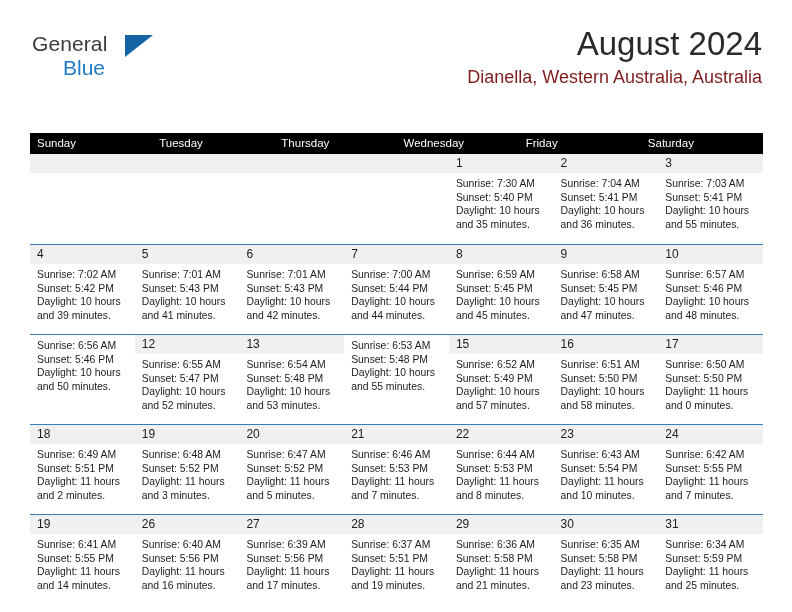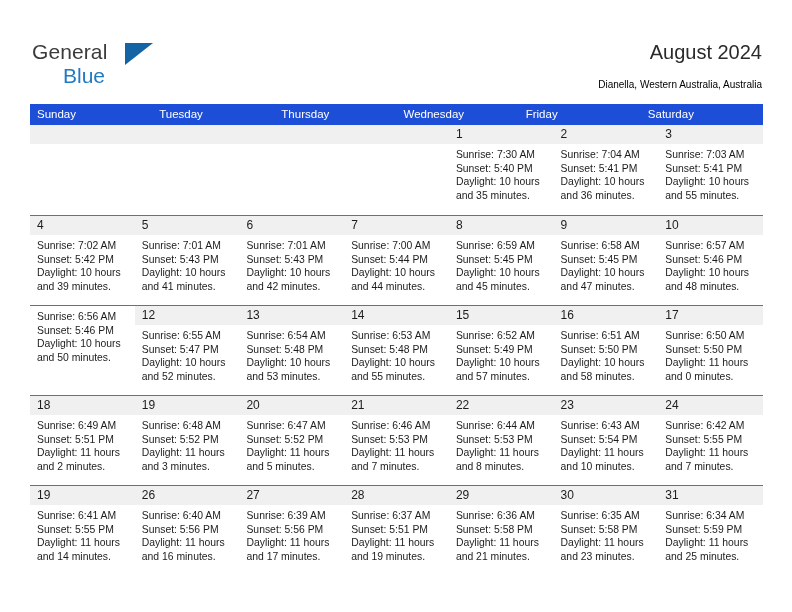--- a/index.html
+++ b/index.html
@@ -18,21 +18,21 @@
     position: relative;
     width: 792px;
     height: 612px;
     box-sizing: border-box;
   }
 
   
   .header {
     position: absolute;
     left: 30px;
-    top: 34px;
+    top: 26px;
     width: 732px;
     height: 72px;
   }
   .brand {
     position: absolute;
     left: 2px;
     top: 6px;
     width: 140px;
     height: 58px;
   }
@@ -63,46 +63,47 @@
     font-family: "Liberation Sans", sans-serif;
     text-align: center;
   }
   .title-block {
     position: absolute;
     right: 0;
     top: 0;
     text-align: right;
   }
   .cal-title {
-    font-size: 20px;
+    font-size: 33px;
     line-height: 36px;
     color: #2a2a2a;
     font-weight: normal;
     white-space: nowrap;
   }
   .cal-subtitle {
-    font-size: 10px;
+    font-size: 18px;
     line-height: 22px;
-    color: #000000;
+    color: #7f1d1d;
     margin-top: 4px;
     white-space: nowrap;
   }
 
   
   .calendar {
     position: absolute;
     left: 30px;
     top: 104px;
     width: 733px;
   }
   .weekday-row {
     display: flex;
     width: 100%;
-    background: #1d4ed8;
+    background: #000000;
     height: 21px;
+    margin-top: 29px;
   }
   .weekday-cell {
     flex: 1 1 0;
     color: #ffffff;
     font-size: 11.5px;
     line-height: 21px;
     padding-left: 7px;
     box-sizing: border-box;
     white-space: nowrap;
   }
@@ -357,23 +358,20 @@
               <span class="day-number">13</span>
             </div>
             <div class="day-body">
               <div class="day-line">Sunrise: 6:54 AM</div>
               <div class="day-line">Sunset: 5:48 PM</div>
               <div class="day-line">Daylight: 10 hours</div>
               <div class="day-line">and 53 minutes.</div>
             </div>
           </div>
           <div class="day-cell">
-            <div class="day-number-band">
-              <span class="day-number">14</span>
-            </div>
             <div class="day-body">
               <div class="day-line">Sunrise: 6:53 AM</div>
               <div class="day-line">Sunset: 5:48 PM</div>
               <div class="day-line">Daylight: 10 hours</div>
               <div class="day-line">and 55 minutes.</div>
             </div>
           </div>
           <div class="day-cell">
             <div class="day-number-band">
               <span class="day-number">15</span>

